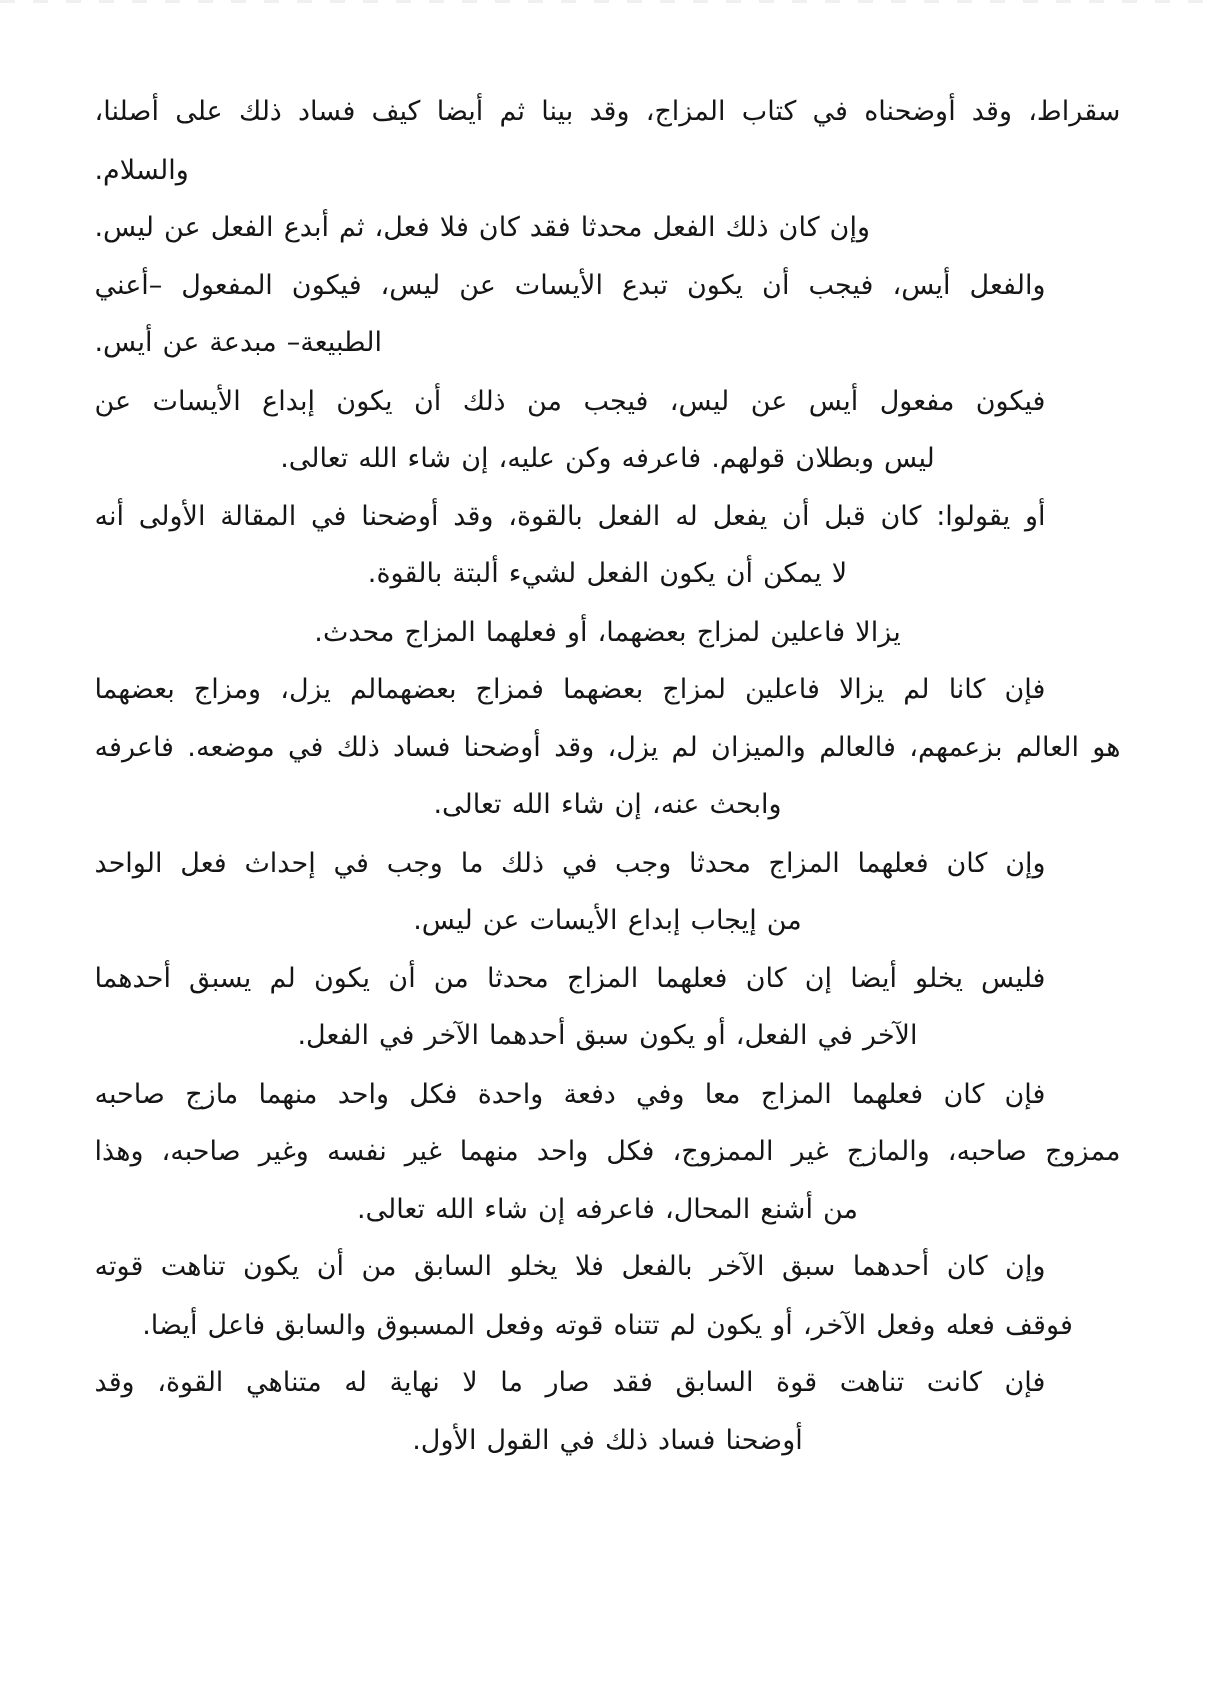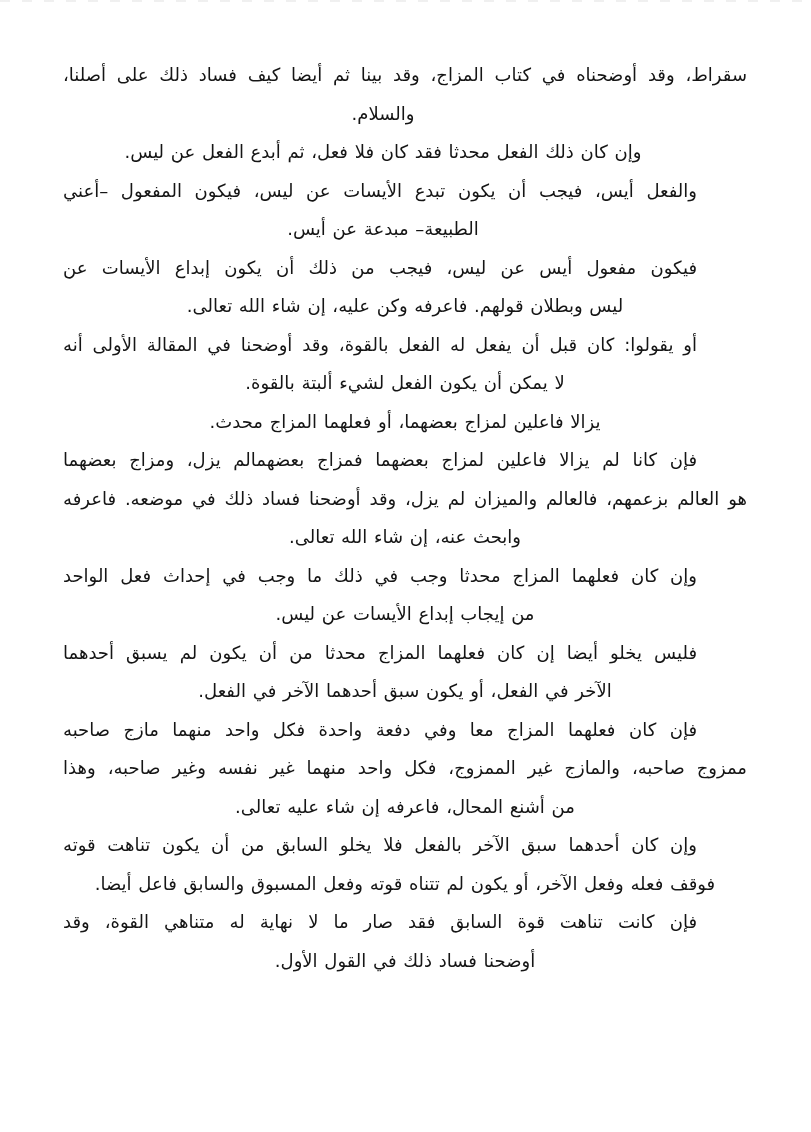--- a/index.html
+++ b/index.html
@@ -48,21 +48,21 @@
     text-align: justify;
     text-align-last: justify;
     padding-right: 50px;
   }
   
   .l-r {
     text-align: center;
   }
   
   .l-ri {
-    text-align: center;
+    text-align: left;
     padding-right: 44px;
   }
   
   .l-c {
     text-align: center;
   }
   .page-number {
     position: absolute;
     top: 1036px;
     left: 0;
@@ -95,21 +95,21 @@
     <div class="line l-c">يزالا فاعلين لمزاج بعضهما، أو فعلهما المزاج محدث.</div>
     <div class="line l-ji">فإن كانا لم يزالا فاعلين لمزاج بعضهما فمزاج بعضهمالم يزل، ومزاج بعضهما</div>
     <div class="line l-j">هو العالم بزعمهم، فالعالم والميزان لم يزل، وقد أوضحنا فساد ذلك في موضعه. فاعرفه</div>
     <div class="line l-c">وابحث عنه، إن شاء الله تعالى.</div>
     <div class="line l-ji">وإن كان فعلهما المزاج محدثا وجب في ذلك ما وجب في إحداث فعل الواحد</div>
     <div class="line l-c">من إيجاب إبداع الأيسات عن ليس.</div>
     <div class="line l-ji">فليس يخلو أيضا إن كان فعلهما المزاج محدثا من أن يكون لم يسبق أحدهما</div>
     <div class="line l-c">الآخر في الفعل، أو يكون سبق أحدهما الآخر في الفعل.</div>
     <div class="line l-ji">فإن كان فعلهما المزاج معا وفي دفعة واحدة فكل واحد منهما مازج صاحبه</div>
     <div class="line l-j">ممزوج صاحبه، والمازج غير الممزوج، فكل واحد منهما غير نفسه وغير صاحبه، وهذا</div>
-    <div class="line l-c">من أشنع المحال، فاعرفه إن شاء عليه تعالى.</div>
+    <div class="line l-c">من أشنع المحال، فاعرفه إن شاء الله تعالى.</div>
     <div class="line l-ji">وإن كان أحدهما سبق الآخر بالفعل فلا يخلو السابق من أن يكون تناهت قوته</div>
     <div class="line l-c">فوقف فعله وفعل الآخر، أو يكون لم تتناه قوته وفعل المسبوق والسابق فاعل أيضا.</div>
     <div class="line l-ji">فإن كانت تناهت قوة السابق فقد صار ما لا نهاية له متناهي القوة، وقد</div>
     <div class="line l-c">أوضحنا فساد ذلك في القول الأول.</div>
   </div>
 
   <div class="page-number">–١٣٤–</div>
 </div>
 
 </body></html>

